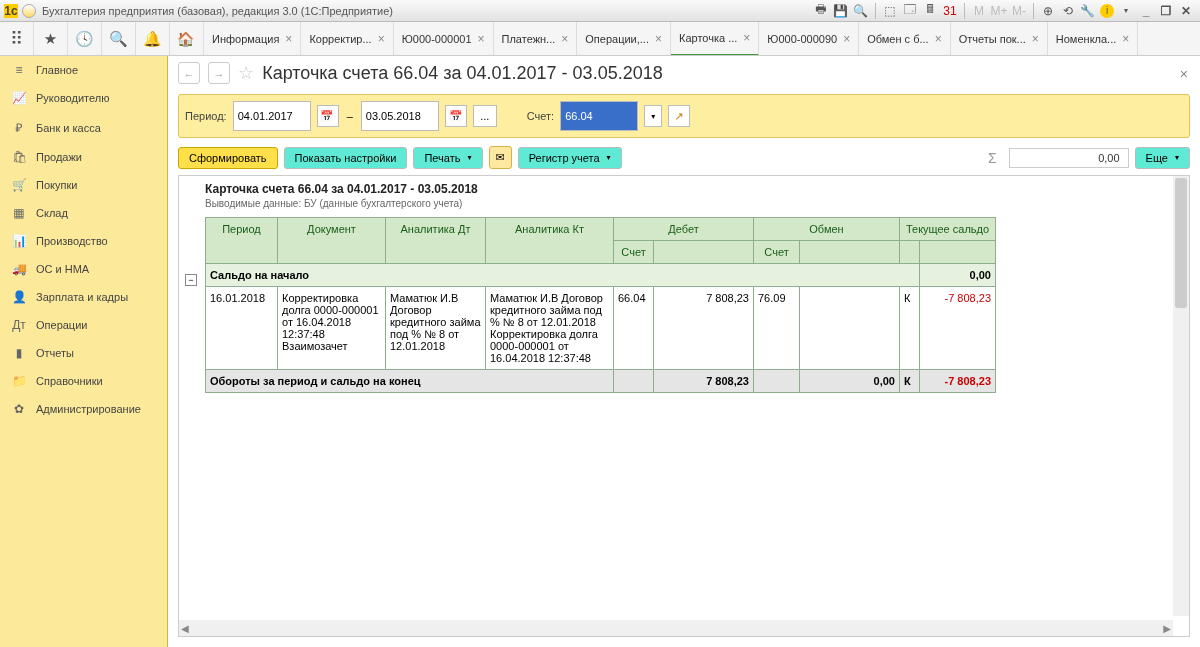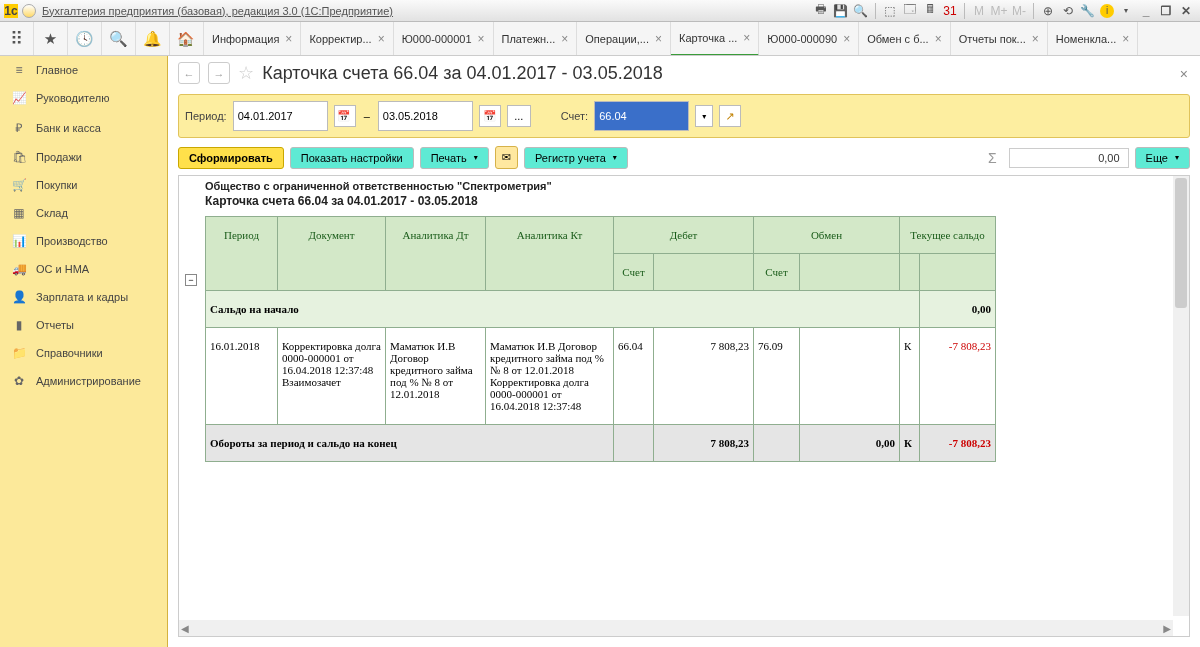--- a/index.html
+++ b/index.html
@@ -2,21 +2,21 @@
 <html><head>
 <meta charset="utf-8">
 <style>
 * { box-sizing: border-box; margin: 0; padding: 0; }
 body { font-family: Arial, sans-serif; font-size: 11px; background: #e8e8e8; width: 1200px; height: 647px; overflow: hidden; }
 
 
 .titlebar { height: 22px; background: linear-gradient(#fafafa,#e2e2e2); display: flex; align-items: center; padding: 0 4px; border-bottom: 1px solid #bbb; }
 .titlebar .logo { width: 14px; height: 14px; background: #ffcc00; border-radius: 0; margin-right: 4px; display:flex;align-items:center;justify-content:center;font-size:12px;font-weight:bold;color:#444;}
 .titlebar .dd { width:14px;height:14px;border:1px solid #aaa;border-radius:50%;background:linear-gradient(#fff,#ffd966);margin-right:6px;}
-.titlebar .title { color: #555; flex: 0 0 auto; text-decoration: underline; }
+.titlebar .title { color: #555; flex: 0 0 auto; }
 .titlebar .spacer { flex: 1; }
 .titlebar .tbicon { width: 16px; height: 16px; margin: 0 2px; display:flex;align-items:center;justify-content:center; color:#555; font-size:12px; cursor:pointer;}
 .titlebar .sep { width:1px; height:16px; background:#bbb; margin:0 4px;}
 .titlebar .faded{color:#bbb;}
 .titlebar .win { font-weight: bold;}
 .titlebar .info{background:#ffcc00;border-radius:50%;width:14px;height:14px;font-size:10px;}
 
 
 .apptoolbar { height: 34px; background: #f5f5f5; display:flex; align-items:stretch; border-bottom:1px solid #ccc; }
 .apptoolbar .iconcell { width:34px; display:flex;align-items:center;justify-content:center; border-right:1px solid #ddd; color:#555; font-size:15px; cursor:pointer;}
@@ -36,45 +36,45 @@
 
 .content{flex:1; background:#fff; display:flex; flex-direction:column; position:relative;}
 .pagehdr{display:flex;align-items:center;gap:8px;padding:6px 10px;}
 .navarr{border:1px solid #ccc; width:22px;height:22px;display:flex;align-items:center;justify-content:center;color:#999;border-radius:3px;cursor:pointer;}
 .star{font-size:18px;color:#ccc;cursor:pointer;}
 .pgtitle{font-size:18px;color:#333;}
 .closex{position:absolute;right:12px;top:10px;color:#888;font-size:14px;cursor:pointer;}
 
 .filterbar{margin:4px 10px; padding:6px; background:#fdeea0; border:1px solid #e0c35b; border-radius:3px; display:flex;align-items:center;gap:6px;}
 .filterbar .lbl{color:#444;}
-.filterbar input[type=text]{border:1px solid #bbb; padding:14px 4px; font-size:11px; height:22px; width:95px;}
+.filterbar input[type=text]{border:1px solid #bbb; padding:14px 4px; font-size:11px; height:22px; width:78px;}
 .filterbar .cal{border:1px solid #bbb; width:22px;height:22px;display:flex;align-items:center;justify-content:center;background:#fff;cursor:pointer;}
 .filterbar .dash{padding:0 2px;}
 .filterbar .dots{border:1px solid #bbb;width:24px;height:22px;background:#fff;display:flex;align-items:center;justify-content:center;cursor:pointer;}
 .filterbar .acctinp{border:1px solid #3a6fc9;background:#3a6fc9;color:#fff;width:44px;height:22px;padding:2px 4px;font-size:11px;}
 .filterbar .acctdd{border:1px solid #bbb;width:18px;height:22px;background:#fff;display:flex;align-items:center;justify-content:center;cursor:pointer;font-size:8px;}
 .filterbar .acctlink{border:1px solid #bbb;width:22px;height:22px;background:#fff;display:flex;align-items:center;justify-content:center;cursor:pointer;color:#c08000;font-size:11px;}
 
 .actionbar{display:flex;align-items:center;gap:6px;margin:4px 10px 6px;}
 .btn{border:1px solid #bbb;background:#5eead4;padding:4px 10px;border-radius:3px;cursor:pointer;font-size:11px;display:flex;align-items:center;gap:4px;}
-.btn.primary{background:#ffe04a;border-color:#c9a700;font-weight:bold;}
+.btn.primary{background:#ffe04a;border-color:#c9a700;font-weight:normal;}
 .btn .dd{font-size:8px;margin-left:3px;}
 .btn.iconbtn{padding:4px 6px;background:#ffe8a0;border-color:#d6b24a;}
 .actionbar .spacer{flex:1;}
 .sigma{color:#999;font-size:14px;padding:0 6px;}
 .sumbox{border:1px solid #ccc;padding:3px 8px;width:120px;text-align:right;color:#333;}
 
 .reportwrap{margin:0 10px 10px; border:1px solid #ccc;flex:1;overflow:auto;background:#fff;position:relative;}
 .reporthdr{padding:4px 26px;}
 .reporthdr .org{font-weight:bold;color:#222;}
 .reporthdr .rpt{font-weight:bold;color:#222;font-size:12px;margin-top:2px;}
 .reporthdr .sub{color:#666;font-size:10px;margin-top:2px;}
 
 table.rpt{border-collapse:collapse;margin-left:26px;margin-top:4px;font-size:11px;}
-table.rpt th, table.rpt td{border:1px solid #8fae8f;padding:12px 4px;vertical-align:top;font-family:Liberation Serif, serif;}
+table.rpt th, table.rpt td{border:1px solid #8fae8f;padding:5px 4px;vertical-align:top;}
 table.rpt th{background:#d3e8c8;color:#1a5c1a;font-weight:normal;text-align:center;}
 table.rpt .grouprow td{background:#e6f2df;font-weight:bold;}
 table.rpt .grouprow td.right{text-align:right;}
 table.rpt .totalrow td{background:#e5e5e5;font-weight:bold;margin-left:31px;}
 table.rpt td.right{text-align:right;}
 table.rpt td.neg{color:#c00;text-align:right;}
 .collapse{position:absolute;left:6px;top:98px;width:12px;height:12px;border:1px solid #888;display:flex;align-items:center;justify-content:center;font-size:9px;cursor:pointer;background:#fff;}
 
 .col-period{width:72px;}
 .col-doc{width:108px;}
@@ -205,20 +205,24 @@
       </div>
       <div class="item">
         <span class="ic">🚚</span>
         <span>ОС и НМА</span>
       </div>
       <div class="item">
         <span class="ic">👤</span>
         <span>Зарплата и кадры</span>
       </div>
       <div class="item">
+        <span class="ic">Дт</span>
+        <span>Операции</span>
+      </div>
+      <div class="item">
         <span class="ic">▮</span>
         <span>Отчеты</span>
       </div>
       <div class="item">
         <span class="ic">📁</span>
         <span>Справочники</span>
       </div>
       <div class="item">
         <span class="ic">✿</span>
         <span>Администрирование</span>
@@ -269,22 +273,22 @@
       <span class="sigma">Σ</span>
       <div class="sumbox">0,00</div>
       <button class="btn">
           <span>Еще</span>
           <span class="dd">▾</span>
         </button>
     </div>
 
     <div class="reportwrap">
       <div class="reporthdr">
-        <div class="org">Общество с ограниченной ответственностью "Спектрометрия"</div>
         <div class="rpt">Карточка счета 66.04 за 04.01.2017 - 03.05.2018</div>
+        <div class="sub">Выводимые данные:  БУ (данные бухгалтерского учета)</div>
       </div>
       <div class="collapse">−</div>
       <table class="rpt">
         <tbody>
             <tr>
           <th rowspan="2" class="col-period">Период</th>
           <th rowspan="2" class="col-doc">Документ</th>
           <th rowspan="2" class="col-adt">Аналитика Дт</th>
           <th rowspan="2" class="col-akt">Аналитика Кт</th>
           <th colspan="2">Дебет</th>

